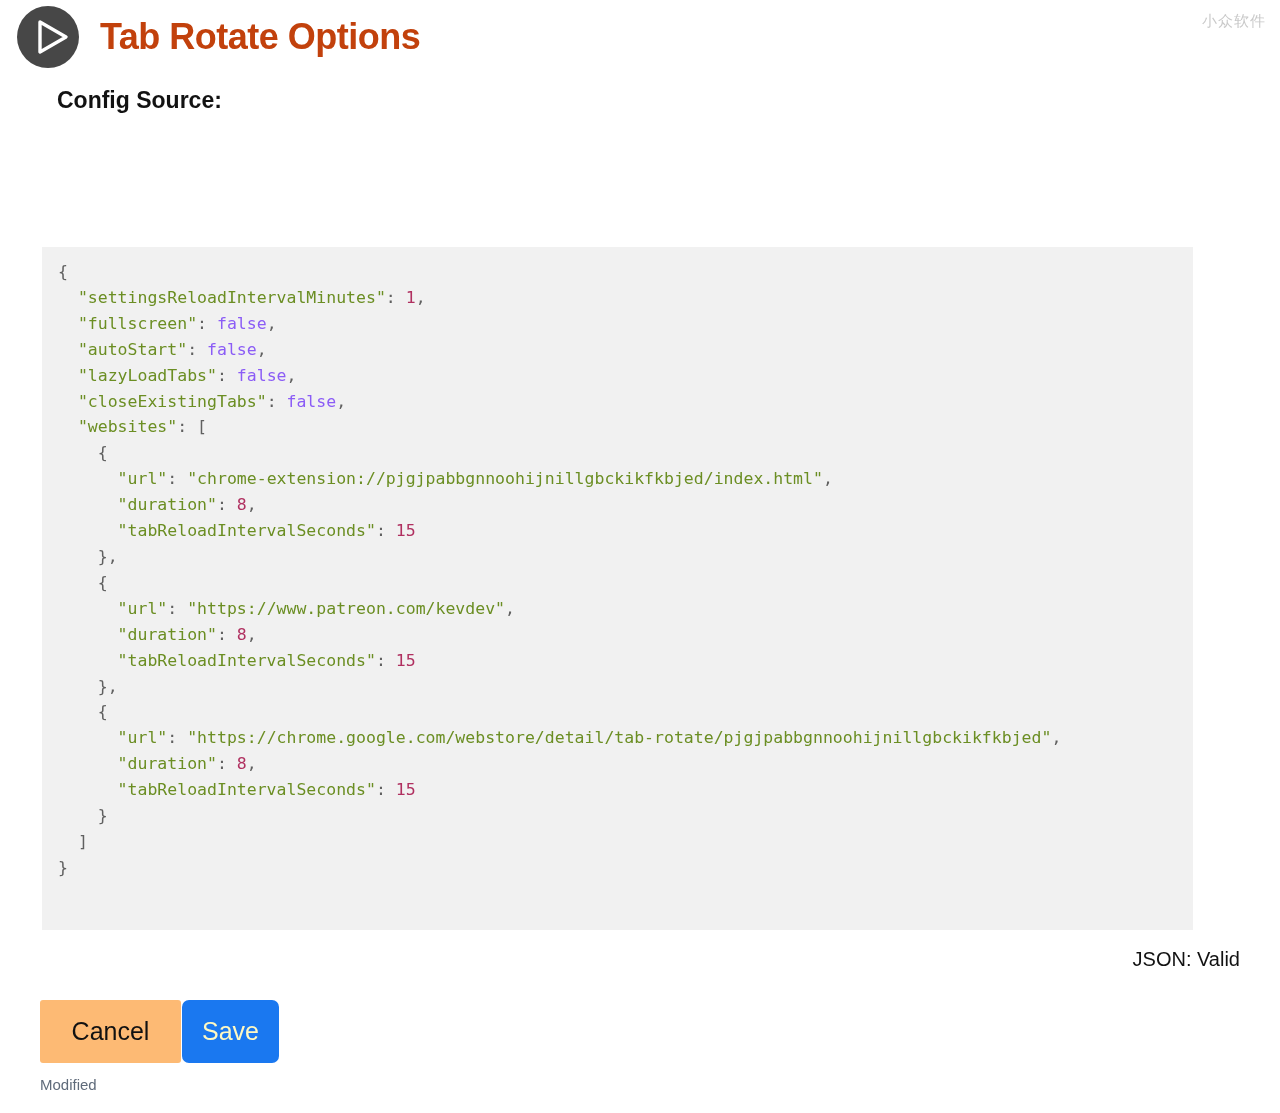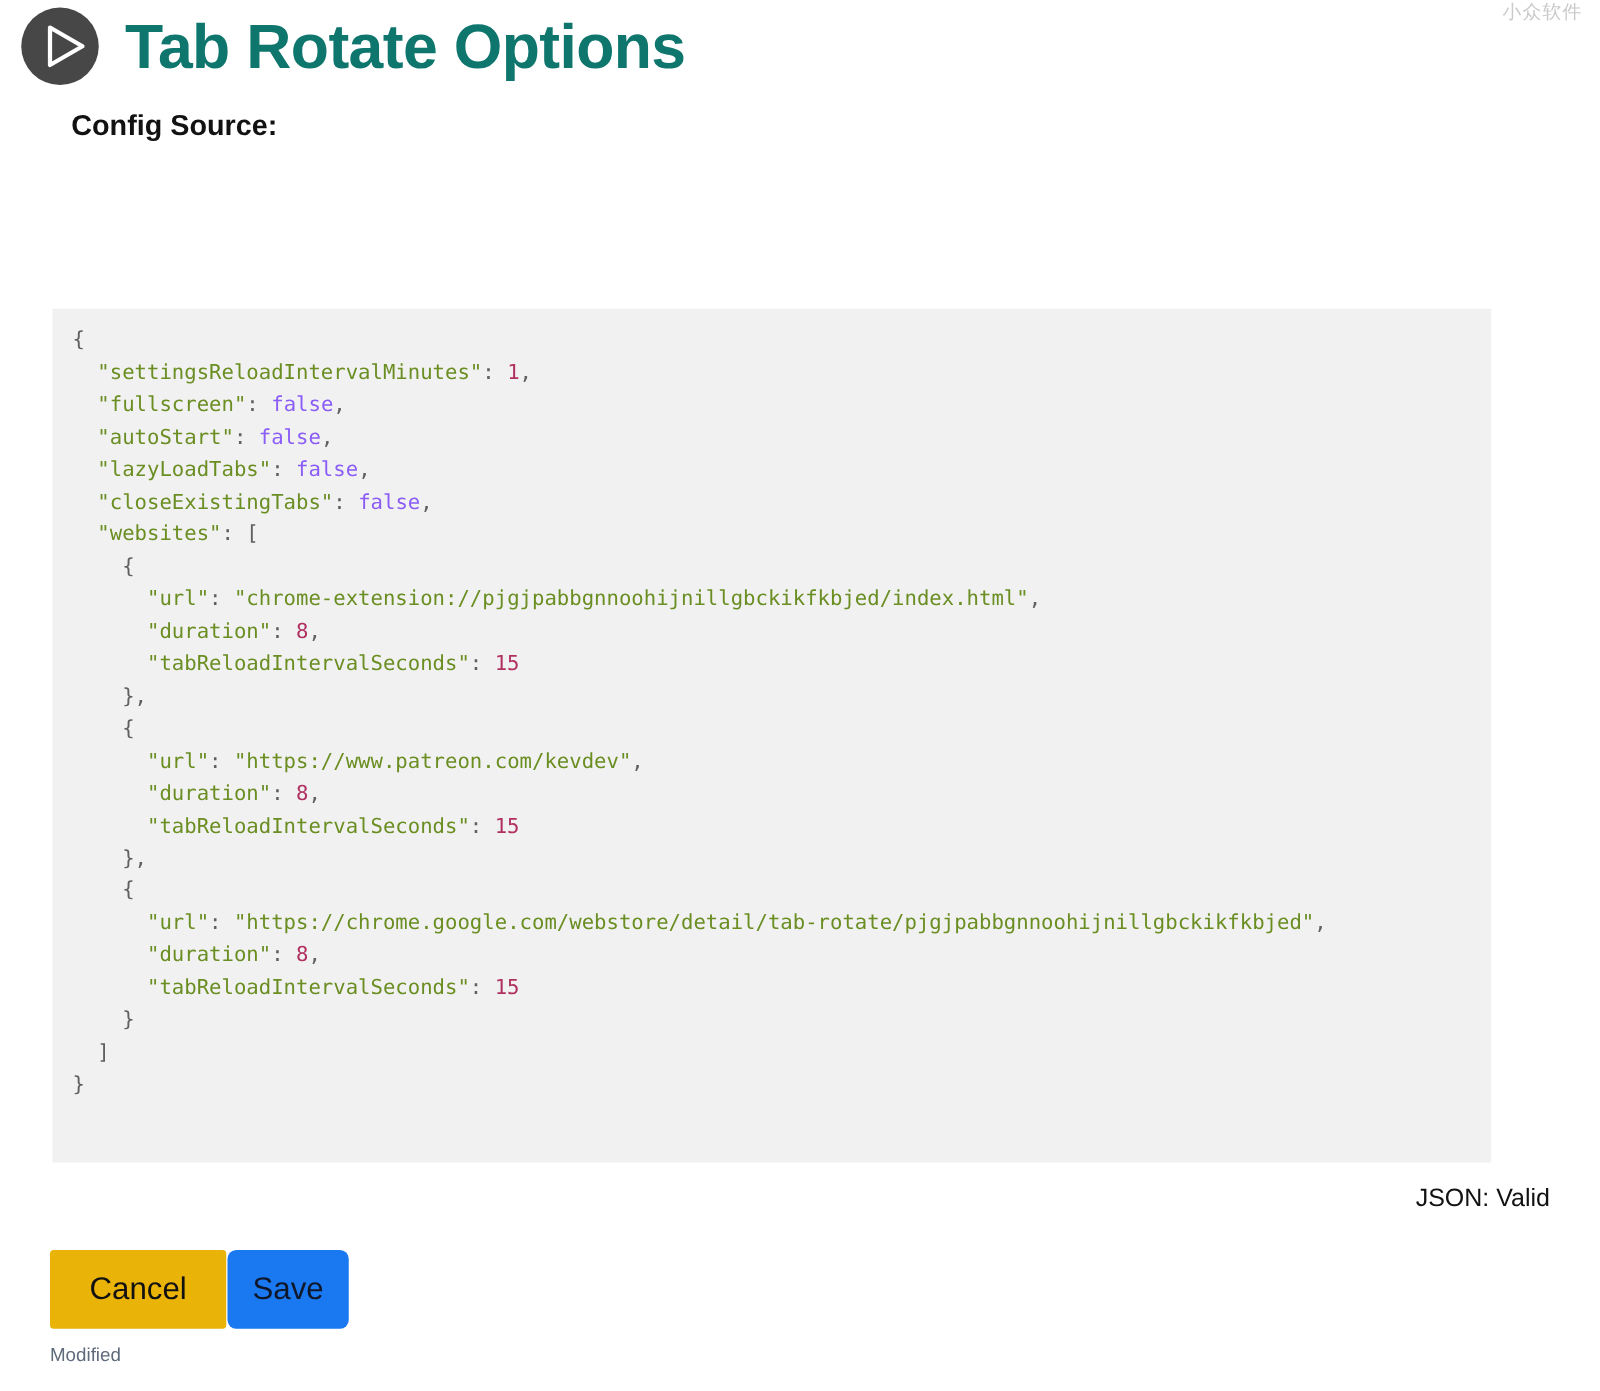--- a/index.html
+++ b/index.html
@@ -13,21 +13,21 @@
     height: 1113px;
     position: relative;
     font-family: "Liberation Sans", sans-serif;
     color: #000000;
     overflow: hidden;
   }
 
   
   .watermark {
     position: absolute;
-    top: 0;
+    top: 12px;
     right: 14px;
     font-size: 15px;
     color: #c9c9c9;
     letter-spacing: 1px;
     font-family: "DejaVu Sans", sans-serif;
     user-select: none;
   }
 
   
   .header {
@@ -37,26 +37,26 @@
     height: 68px;
     box-sizing: border-box;
   }
   .logo {
     width: 68px;
     height: 68px;
     flex: 0 0 68px;
     display: block;
   }
   .page-title {
-    font-size: 50px;
+    font-size: 36px;
     line-height: 1;
     font-weight: bold;
     letter-spacing: -0.5px;
     margin: 0 0 0 18px;
-    color: #0f766e;
+    color: #c2410c;
     white-space: nowrap;
   }
 
   
   .config-source {
     padding: 20px 0 0 57px;
     font-weight: bold;
   }
   .config-source-label {
     font-size: 23px;
@@ -164,28 +164,28 @@
     border: 0;
     cursor: pointer;
     padding: 0 20px;
     height: 63px;
     display: inline-flex;
     align-items: center;
     justify-content: center;
     box-sizing: border-box;
   }
   .btn-cancel {
-    background: #eab308;
+    background: #fdba74;
     color: #111111;
     border-radius: 3px;
     min-width: 141px;
   }
   .btn-save {
     background: #1a78f0;
-    color: #0f172a;
+    color: #fef9c3;
     border-radius: 7px;
     min-width: 96px;
     margin-left: 1px;
   }
   .modified {
     margin-top: 14px;
     font-size: 15px;
     color: #5f6b7a;
     line-height: 1;
   }

